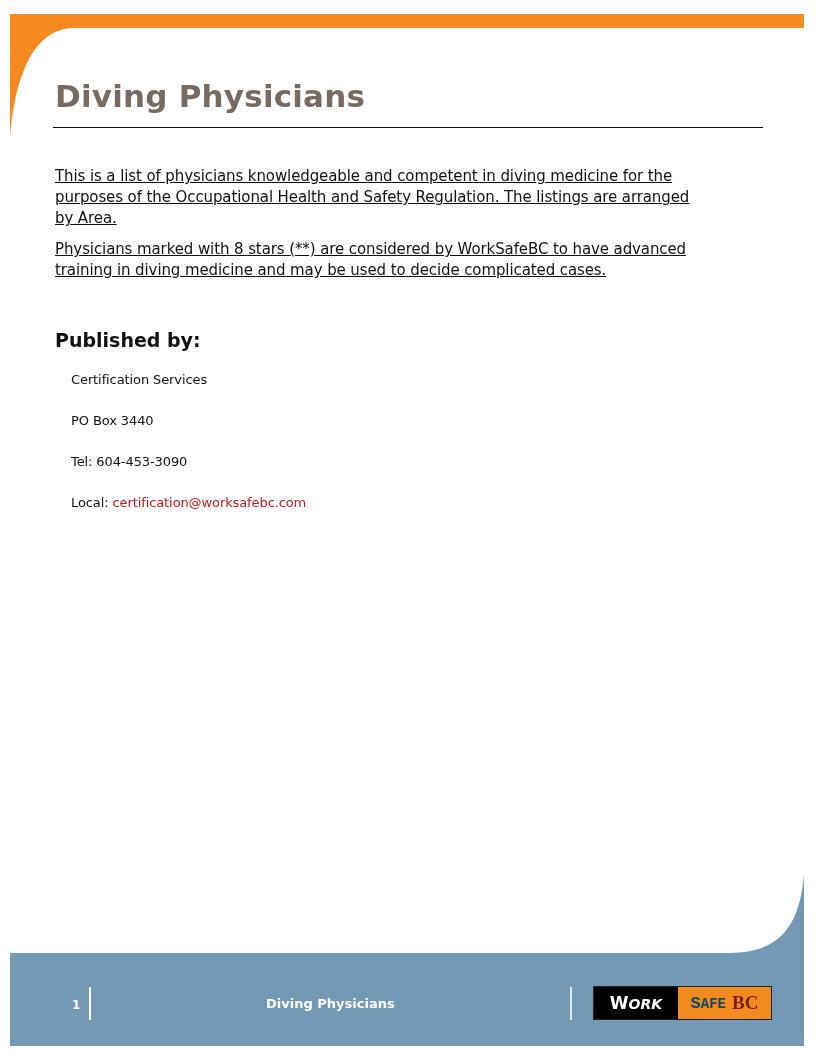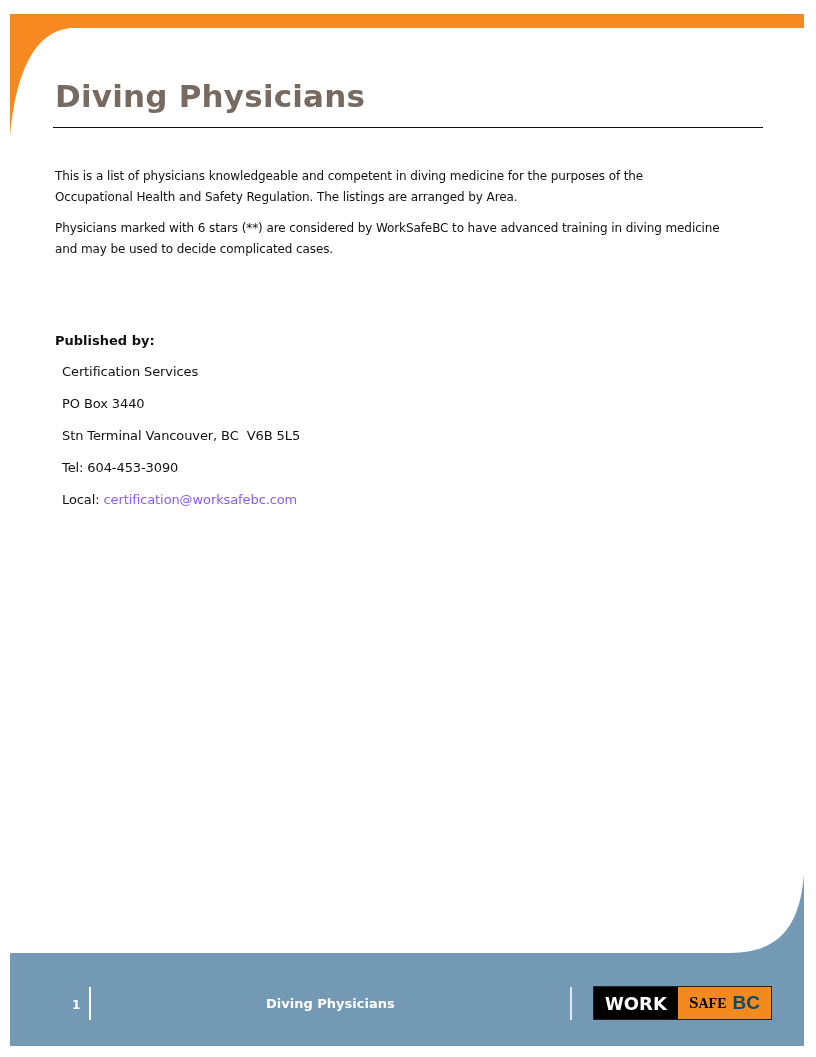--- a/index.html
+++ b/index.html
@@ -10,65 +10,64 @@
   .footer-art { position: absolute; left: 0; top: 860px; width: 816px; height: 197px; }
 
   .page-title { position: absolute; left: 55px; top: 76px; margin: 0;
                 font-family: "DejaVu Sans", sans-serif; font-weight: bold;
                 font-size: 31px; letter-spacing: 0.2px; color: #776b61; line-height: 40px;
                 white-space: nowrap; }
   .title-rule { position: absolute; left: 53px; top: 127px; width: 710px; height: 0;
                 border-top: 1.5px solid #111111; }
 
   .intro { position: absolute; left: 55px; top: 166px; width: 700px; }
-  .intro p { margin: 0 0 10px 0; font-size: 12px; line-height: 21px; letter-spacing: -0.1px; }
+  .intro p { margin: 0 0 10px 0; font-size: 15px; line-height: 21px; letter-spacing: -0.1px; text-decoration: underline; }
 
   .publisher { position: absolute; left: 55px; top: 330px; width: 400px; }
-  .publisher .pub-heading { font-weight: bold; font-size: 13px; line-height: 21px; margin: 0 0 8px 0; }
-  .publisher .pub-line { font-size: 13px; line-height: 25px; margin: 7px; white-space: nowrap; letter-spacing: -0.1px; }
-  .email-link { color: #8b5cf6; text-decoration: none; }
+  .publisher .pub-heading { font-weight: bold; font-size: 19px; line-height: 21px; margin: 0 0 8px 0; }
+  .publisher .pub-line { font-size: 13px; line-height: 25px; margin: 16px; white-space: nowrap; letter-spacing: -0.1px; }
+  .email-link { color: #b91c1c; text-decoration: none; }
 
   .footer-band { position: absolute; left: 10px; top: 953px; width: 794px; height: 93px; }
   .page-number { position: absolute; left: 72px; top: 996px; font-size: 12px; font-weight: bold;
                  color: #ffffff; line-height: 18px; }
   .footer-sep-left { position: absolute; left: 89px; top: 987px; width: 2px; height: 33px; background: #ffffff; }
   .footer-title { position: absolute; left: 266px; top: 995px; font-size: 13px; font-weight: bold;
                   color: #ffffff; line-height: 18px; white-space: nowrap; }
   .footer-sep-right { position: absolute; left: 570px; top: 987px; width: 2px; height: 33px; background: #dfe8ef; }
 
   .logo { position: absolute; left: 593px; top: 986px; width: 179px; height: 34px;
           display: flex; border: 1px solid #222; box-sizing: border-box; }
   .logo-black { background: #000000; width: 84px; height: 100%; display: flex; align-items: center; justify-content: center; }
   .logo-orange { background: #f28a1e; flex: 1; height: 100%; display: flex; align-items: center; justify-content: center; gap: 6px; }
   .logo-work { color: #ffffff; font-family: "DejaVu Sans", sans-serif; font-weight: bold; font-size: 17px; letter-spacing: 0px; }
-  .logo-work .small { font-size: 18px; }
-  .logo-safe { color: #000000; font-family: Liberation Serif, serif; font-weight: bold; font-size: 17px; }
+  .logo-work .small { font-size: 14px; font-style: italic; }
+  .logo-safe { color: #0c4a6e; font-family: Liberation Mono, monospace; font-weight: bold; font-size: 17px; }
   .logo-safe .small { font-size: 14px; }
-  .logo-bc { color: #0c4a6e; font-family: Liberation Sans, sans-serif; font-weight: bold; font-size: 19px; }
+  .logo-bc { color: #7f1d1d; font-family: Liberation Serif, serif; font-weight: bold; font-size: 19px; }
 </style>
 </head>
 <body>
 
 <svg class="header-art" viewBox="0 0 816 140" xmlns="http://www.w3.org/2000/svg">
   <path d="M10 14 L804 14 L804 28 L70 28 C35 32 16 70 10 136 Z" fill="#f6891f"></path>
 </svg>
 
 <h1 class="page-title">Diving Physicians</h1>
 <div class="title-rule"></div>
 
 <section class="intro">
   <p style="width:650px;">This is a list of physicians knowledgeable and competent in diving medicine for the purposes of the Occupational Health and Safety Regulation. The listings are arranged by Area.</p>
-  <p style="width:665px;">Physicians marked with 6 stars (**) are considered by WorkSafeBC to have advanced training in diving medicine and may be used to decide complicated cases.</p>
+  <p style="width:665px;">Physicians marked with 8 stars (**) are considered by WorkSafeBC to have advanced training in diving medicine and may be used to decide complicated cases.</p>
 </section>
 
 <section class="publisher">
   <p class="pub-heading">Published by:</p>
   <p class="pub-line">Certification Services</p>
   <p class="pub-line">PO Box 3440</p>
-  <p class="pub-line" style="white-space:pre;">Stn Terminal Vancouver, BC  V6B 5L5</p>
   <p class="pub-line">Tel: 604-453-3090</p>
   <p class="pub-line"><span style="white-space:pre;">Local: </span><a class="email-link">certification@worksafebc.com</a></p>
 </section>
 
 <svg class="footer-art" viewBox="0 860 816 197" xmlns="http://www.w3.org/2000/svg">
   <path d="M804 874 C800 925 780 953 730 953 L804 953 Z" fill="#7399b4"></path>
 </svg>
 <div class="footer-band" style="background:#7399b4;"></div>
 
 <span class="page-number">1</span>

